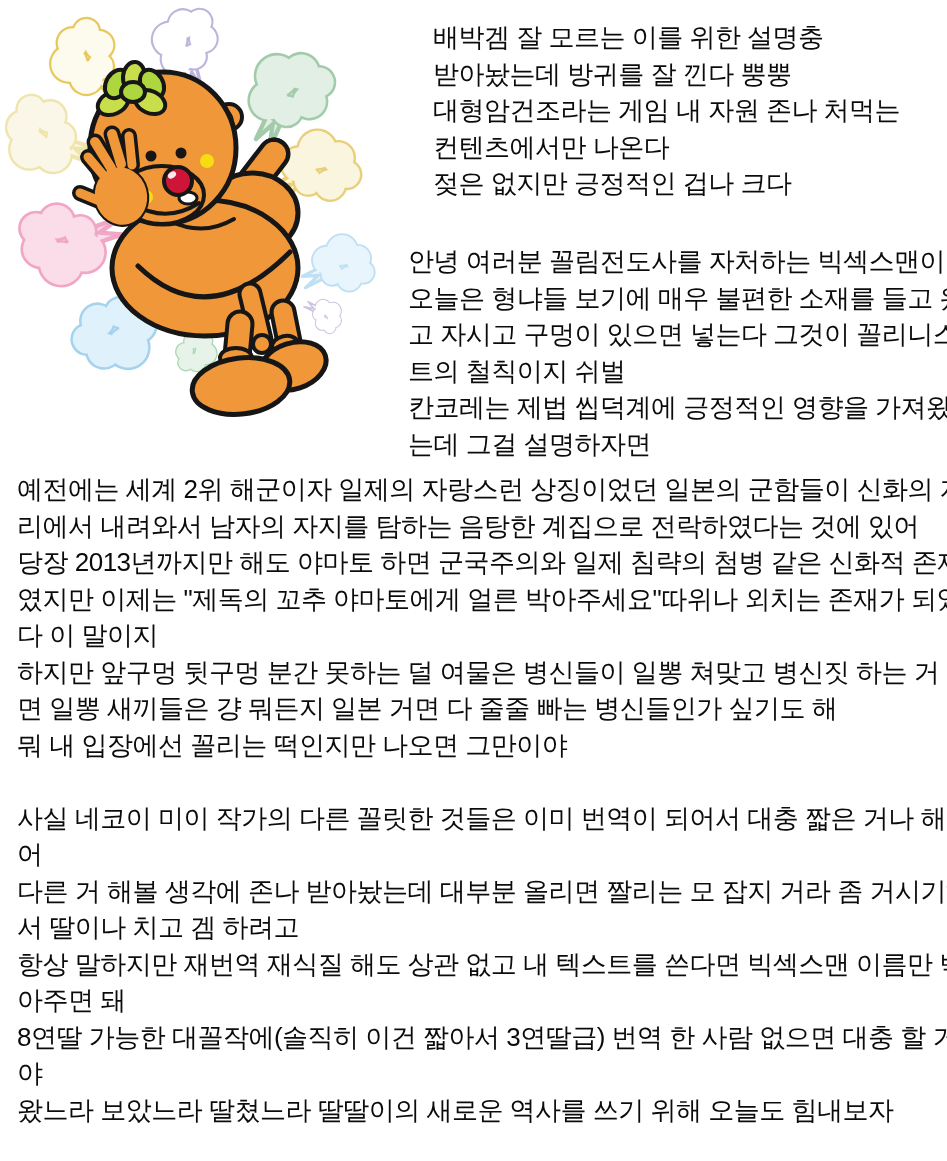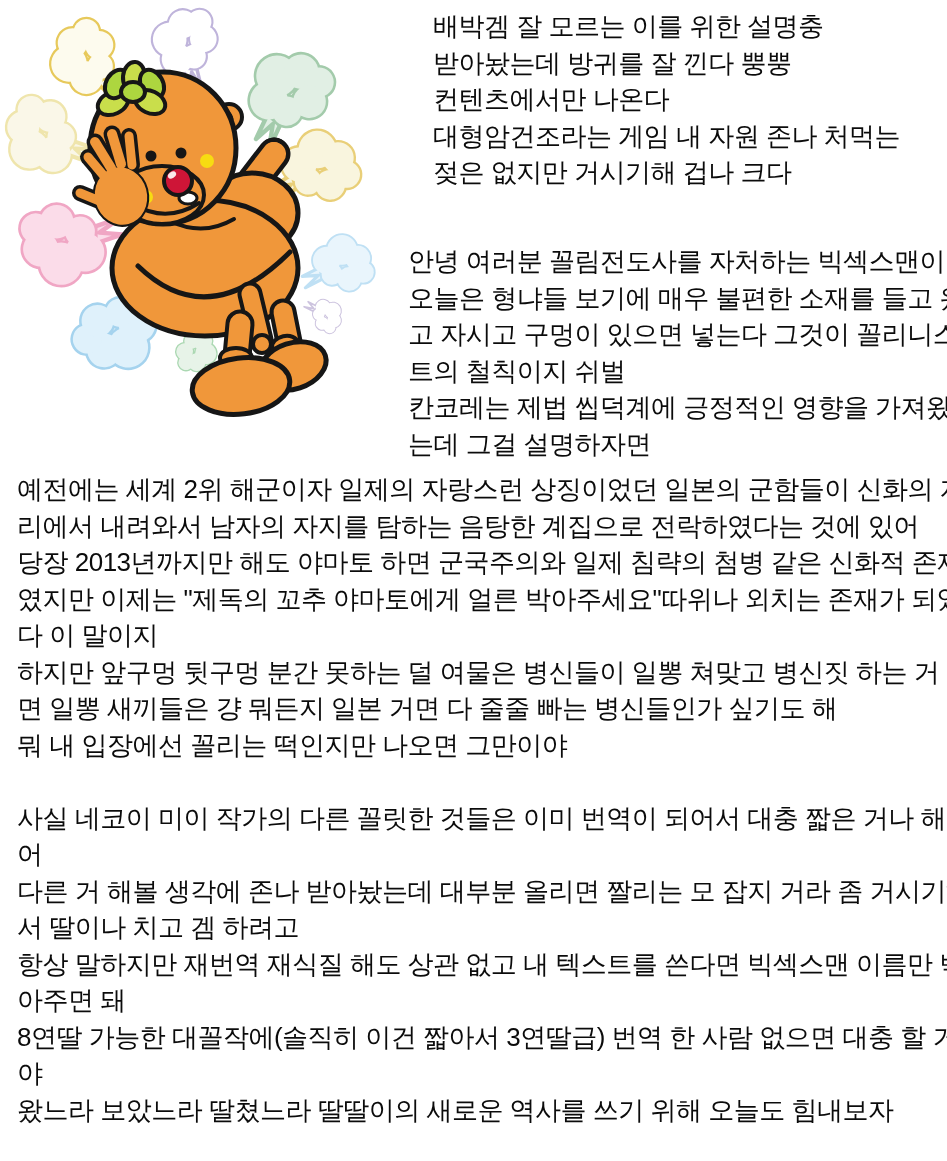--- a/index.html
+++ b/index.html
@@ -8,21 +8,21 @@
     --text:#0b0b0b; --bg:#ffffff;
   }
   html,body{margin:0;padding:0;}
   body{width:947px;height:1161px;background:var(--bg);position:relative;overflow:hidden;
        font-family:"Liberation Sans", sans-serif;}
   .page{position:absolute;inset:0;}
   .illustration{position:absolute;left:0px;top:0px;}
   .tb{position:absolute;color:var(--text);font-size:26px;line-height:36.5px;
       letter-spacing:-0.5px;white-space:pre;}
   .tb .line{min-height:36.5px;}
-  .tb1{left:433px;top:8px;}
+  .tb1{left:433px;top:19px;}
   .tb2{left:408px;top:243px;}
   .tb3{left:17px;top:471px;}
   
   .fb{fill:var(--c-body);stroke:var(--c-outline);stroke-width:4;}
   .fb4{fill:var(--c-body);stroke:var(--c-outline);stroke-width:4;}
   .fb5{fill:var(--c-body);stroke:var(--c-outline);stroke-width:5;}
   .ln3{fill:none;stroke:var(--c-outline);stroke-width:3;stroke-linecap:round;}
   .ln4{fill:none;stroke:var(--c-outline);stroke-width:4;stroke-linecap:round;}
   .ln5{fill:none;stroke:var(--c-outline);stroke-width:5;stroke-linecap:round;}
   .kb{stroke:var(--c-outline);stroke-linecap:round;fill:none;}
@@ -300,16 +300,16 @@
         <path class="ko" d="M104,176 L88,157" stroke-width="9"></path>
         <path class="ko" d="M111,168 L95,142" stroke-width="10"></path>
         <path class="ko" d="M121,164 L112,134" stroke-width="10"></path>
         <path class="ko" d="M132,165 L129,136" stroke-width="9"></path>
         <path class="ko" d="M102,202 L80,193" stroke-width="9"></path>
         <ellipse cx="121" cy="196" rx="26" ry="29" transform="rotate(-15 121 196)" style="fill:var(--c-body)"></ellipse>
       </g>
     </g>
   </svg>
 
-  <div class="tb tb1"><div class="line">배박겜 잘 모르는 이를 위한 설명충</div><div class="line">받아놨는데 방귀를 잘 낀다 뿡뿡</div><div class="line">컨텐츠에서만 나온다</div><div class="line">대형암건조라는 게임 내 자원 존나 처먹는</div><div class="line">젖은 없지만 거시기해 겁나 크다</div></div>
+  <div class="tb tb1"><div class="line">배박겜 잘 모르는 이를 위한 설명충</div><div class="line">받아놨는데 방귀를 잘 낀다 뿡뿡</div><div class="line">대형암건조라는 게임 내 자원 존나 처먹는</div><div class="line">컨텐츠에서만 나온다</div><div class="line">젖은 없지만 긍정적인 겁나 크다</div></div>
   <div class="tb tb2"><div class="line">안녕 여러분 꼴림전도사를 자처하는 빅섹스맨이야</div><div class="line">오늘은 형냐들 보기에 매우 불편한 소재를 들고 왔</div><div class="line">고 자시고 구멍이 있으면 넣는다 그것이 꼴리니스</div><div class="line">트의 철칙이지 쉬벌</div><div class="line">칸코레는 제법 씹덕계에 긍정적인 영향을 가져왔</div><div class="line">는데 그걸 설명하자면</div></div>
   <div class="tb tb3"><div class="line">예전에는 세계 2위 해군이자 일제의 자랑스런 상징이었던 일본의 군함들이 신화의 자</div><div class="line">리에서 내려와서 남자의 자지를 탐하는 음탕한 계집으로 전락하였다는 것에 있어</div><div class="line">당장 2013년까지만 해도 야마토 하면 군국주의와 일제 침략의 첨병 같은 신화적 존재</div><div class="line">였지만 이제는 "제독의 꼬추 야마토에게 얼른 박아주세요"따위나 외치는 존재가 되었</div><div class="line">다 이 말이지</div><div class="line">하지만 앞구멍 뒷구멍 분간 못하는 덜 여물은 병신들이 일뽕 쳐맞고 병신짓 하는 거 보</div><div class="line">면 일뽕 새끼들은 걍 뭐든지 일본 거면 다 줄줄 빠는 병신들인가 싶기도 해</div><div class="line">뭐 내 입장에선 꼴리는 떡인지만 나오면 그만이야</div><div class="line">&nbsp;</div><div class="line">사실 네코이 미이 작가의 다른 꼴릿한 것들은 이미 번역이 되어서 대충 짧은 거나 해봤</div><div class="line">어</div><div class="line">다른 거 해볼 생각에 존나 받아놨는데 대부분 올리면 짤리는 모 잡지 거라 좀 거시기해</div><div class="line">서 딸이나 치고 겜 하려고</div><div class="line">항상 말하지만 재번역 재식질 해도 상관 없고 내 텍스트를 쓴다면 빅섹스맨 이름만 박</div><div class="line">아주면 돼</div><div class="line">8연딸 가능한 대꼴작에(솔직히 이건 짧아서 3연딸급) 번역 한 사람 없으면 대충 할 거</div><div class="line">야</div><div class="line">왔느라 보았느라 딸쳤느라 딸딸이의 새로운 역사를 쓰기 위해 오늘도 힘내보자</div></div>
 </div>
 
 </body></html>

